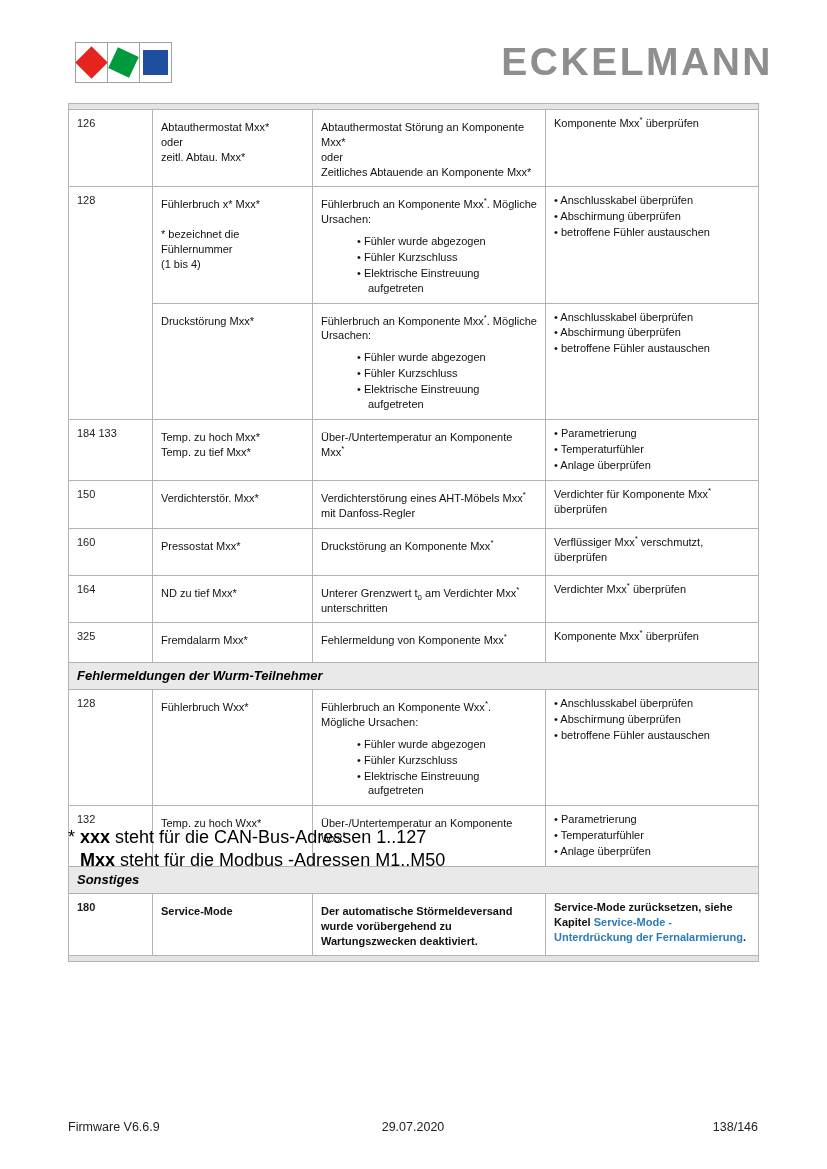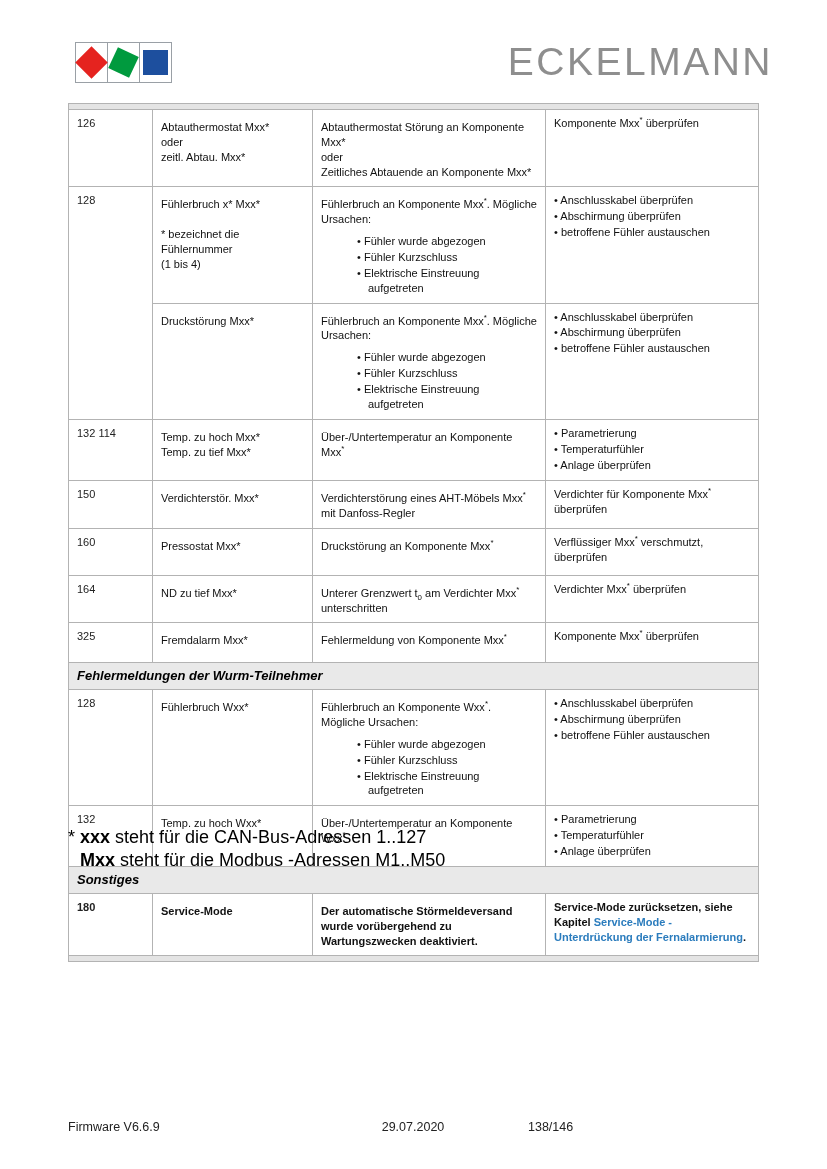--- a/index.html
+++ b/index.html
@@ -8,21 +8,21 @@
 
   
   .header{position:absolute;top:42px;left:75px;width:698px;display:flex;justify-content:space-between;align-items:flex-start;}
   .logo{display:flex;}
   .logo-cell{width:31px;height:39px;border:1px solid #9aa0a6;background:#fff;display:flex;align-items:center;justify-content:center;}
   .logo-cell + .logo-cell{margin-left:-1px;}
   .shape{width:23px;height:23px;}
   .shape.red{transform:rotate(45deg);}
   .shape.green{transform:rotate(25deg);}
   .shape.blue{width:25px;height:25px;}
-  .wordmark{font-size:39px;line-height:39px;letter-spacing:2.5px;color:#8e8e8e;font-weight:400;margin-top:0px;}
+  .wordmark{font-size:39px;line-height:39px;letter-spacing:2.5px;color:#8e8e8e;font-weight:700;margin-top:0px;}
 
   
   table.errtable{position:absolute;left:68px;top:103px;width:690px;border-collapse:collapse;table-layout:fixed;font-size:11px;color:#111;border-radius:22px;}
   table.errtable td{border:1px solid #b3b3b3;vertical-align:top;padding:6px 8px;line-height:1.36;word-wrap:break-word;}
   table.errtable td.name,table.errtable td.desc{padding-top:10px;}
   tr.band td{height:5px;padding:0;background:#e4e4e4;}
   tr.section td{background:#e9e9e9;font-weight:bold;font-style:italic;padding:4px 8px;font-size:13px;color:#000;}
   td.num{color:#222;}
   sup{font-size:0.72em;line-height:0;vertical-align:super;}
   sub{font-size:0.72em;line-height:0;}
@@ -33,21 +33,21 @@
   ul.bl li::before{content:"•  ";}
   .link{color:#2b7cbd;cursor:pointer;}
 
   
   .footnotes{position:absolute;left:68px;top:826px;width:690px;font-size:18px;line-height:22.5px;color:#000;}
   .fnote.indent{margin-left:12px;}
 
   
   .footer{position:absolute;left:68px;top:1120px;width:690px;display:grid;grid-template-columns:1fr 1fr 1fr;font-size:12.5px;color:#222;}
   .footer .c{text-align:center;}
-  .footer .r{text-align:left;}
+  .footer .r{text-align:right;}
 </style>
 </head>
 <body>
 
 <div class="page">
 
   <div class="header">
     <div class="logo">
       <div class="logo-cell">
         <div class="shape red" style="background: rgb(229, 35, 31);"></div>
@@ -114,21 +114,21 @@
           </td>
           <td class="action">
             <ul class="bl">
               <li>Anschlusskabel überprüfen</li>
               <li>Abschirmung überprüfen</li>
               <li>betroffene Fühler austauschen</li>
             </ul>
           </td>
         </tr>
         <tr style="height: 47px;">
-          <td class="num">132 114</td>
+          <td class="num">184 133</td>
           <td class="name">Temp. zu hoch Mxx*<br>Temp. zu tief Mxx*</td>
           <td class="desc">
             <div>Über-/Untertemperatur an Komponente Mxx<sup>*</sup></div>
           </td>
           <td class="action">
             <ul class="bl">
               <li>Parametrierung</li>
               <li>Temperaturfühler</li>
               <li>Anlage überprüfen</li>
             </ul>

